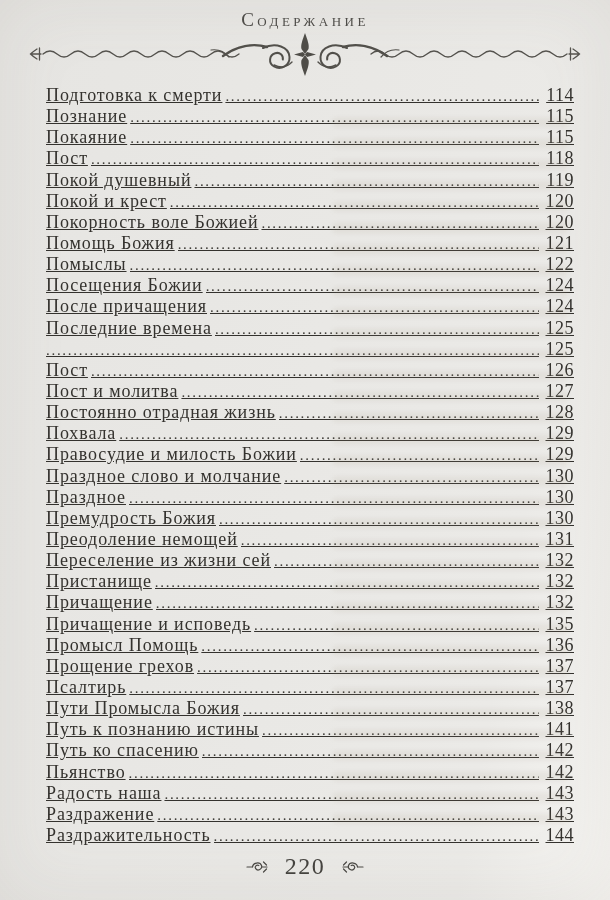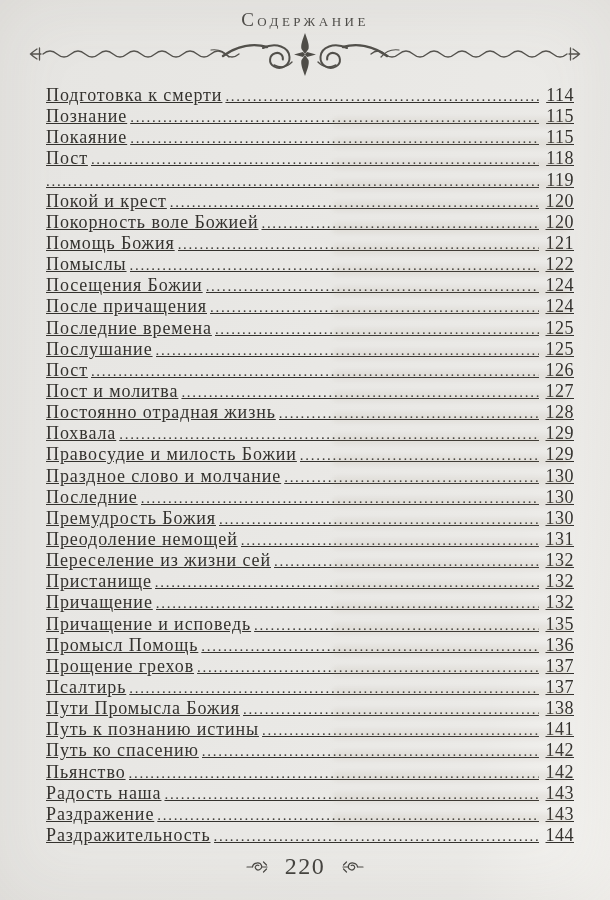--- a/index.html
+++ b/index.html
@@ -157,20 +157,21 @@
         <span class="toc-page">115</span>
       </div>
 
       <div class="toc-row">
         <span class="toc-label">Пост</span>
         <span class="toc-dots"></span>
         <span class="toc-page">118</span>
       </div>
 
       <div class="toc-row">
+        <span class="toc-label">Покой душевный</span>
         <span class="toc-dots"></span>
         <span class="toc-page">119</span>
       </div>
 
       <div class="toc-row">
         <span class="toc-label">Покой и крест</span>
         <span class="toc-dots"></span>
         <span class="toc-page">120</span>
       </div>
 
@@ -204,21 +205,20 @@
         <span class="toc-page">124</span>
       </div>
 
       <div class="toc-row">
         <span class="toc-label">Последние времена</span>
         <span class="toc-dots"></span>
         <span class="toc-page">125</span>
       </div>
 
       <div class="toc-row">
-        <span class="toc-label">Послушание</span>
         <span class="toc-dots"></span>
         <span class="toc-page">125</span>
       </div>
 
       <div class="toc-row">
         <span class="toc-label">Пост</span>
         <span class="toc-dots"></span>
         <span class="toc-page">126</span>
       </div>
 
@@ -246,21 +246,21 @@
         <span class="toc-page">129</span>
       </div>
 
       <div class="toc-row">
         <span class="toc-label">Праздное слово и молчание</span>
         <span class="toc-dots"></span>
         <span class="toc-page">130</span>
       </div>
 
       <div class="toc-row">
-        <span class="toc-label">Последние</span>
+        <span class="toc-label">Праздное</span>
         <span class="toc-dots"></span>
         <span class="toc-page">130</span>
       </div>
 
       <div class="toc-row">
         <span class="toc-label">Премудрость Божия</span>
         <span class="toc-dots"></span>
         <span class="toc-page">130</span>
       </div>
 

